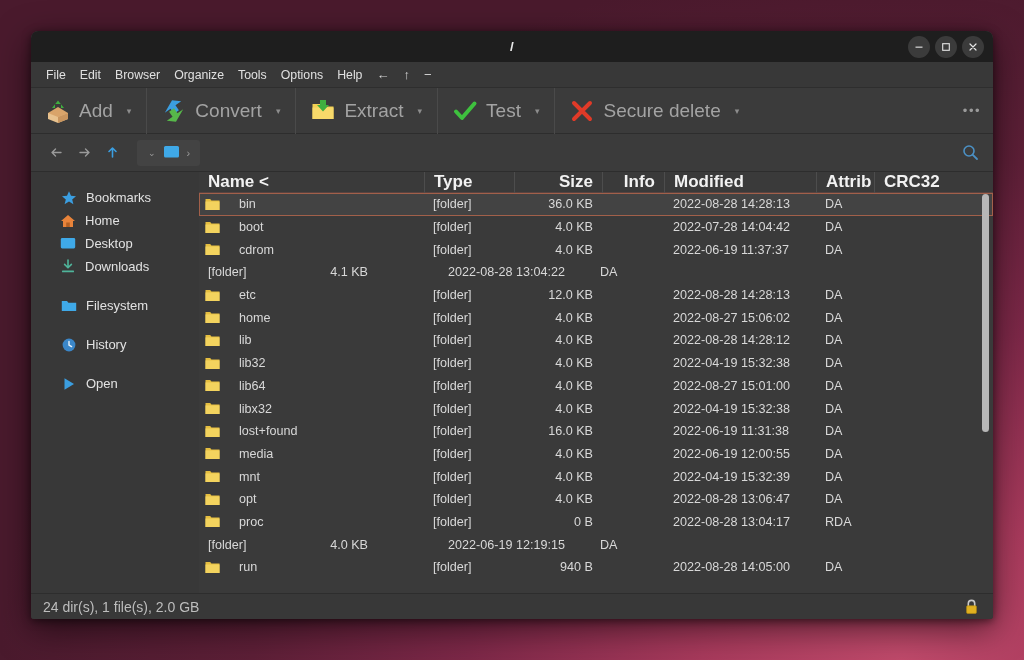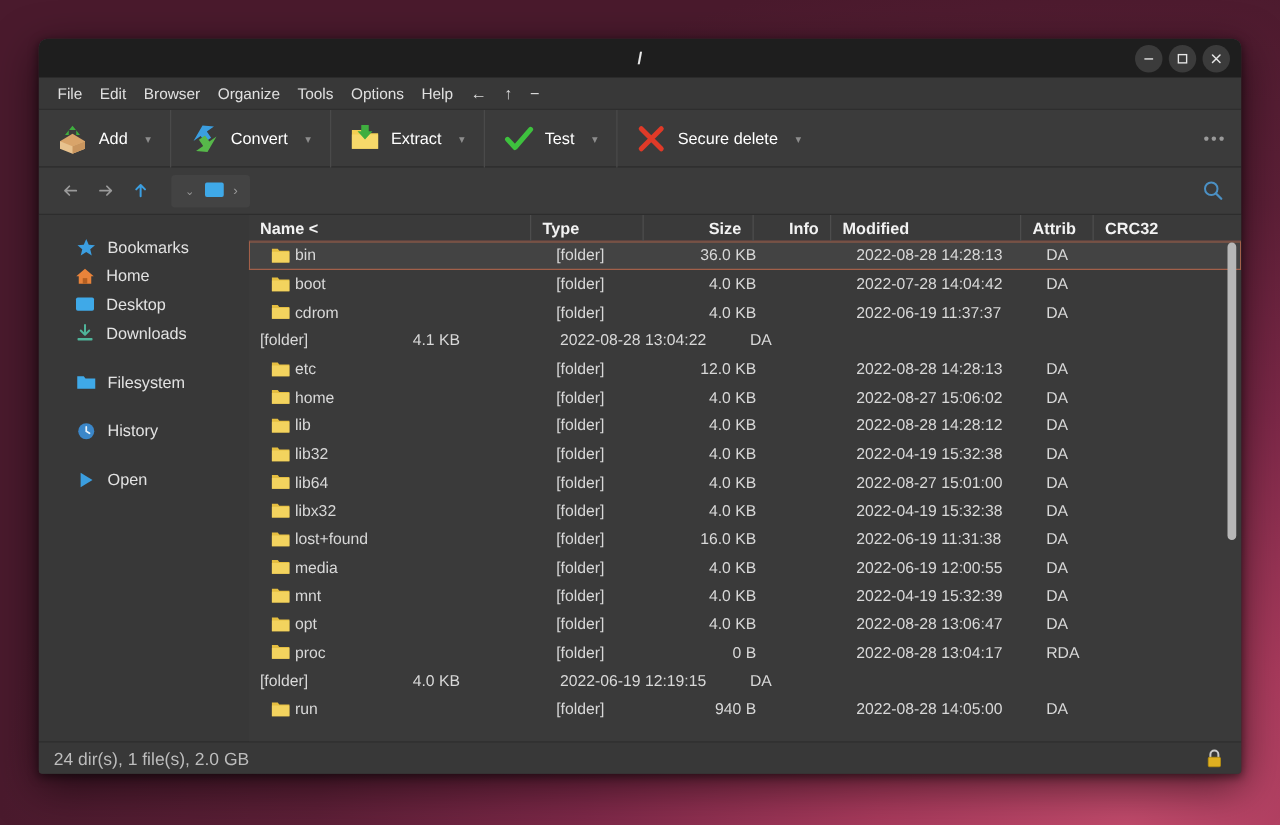--- a/index.html
+++ b/index.html
@@ -68,21 +68,21 @@
   
   #toolbar {
     height: 46px; min-height: 46px;
     background: #3b3b3b;
     display: flex; align-items: center;
     border-bottom: 1px solid #2d2d2d;
     position: relative;
   }
   .tb-group { display: flex; align-items: center; height: 46px; padding: 0 6px 0 10px; border-right: 1px solid #4a4a4a; }
   .tb-btn { display: flex; align-items: center; gap: 8px; padding: 4px 4px; border-radius: 3px; }
-  .tb-label { color: #ffffff; font-size: 13px; white-space: nowrap; }
+  .tb-label { color: #a3a3a3; font-size: 19px; white-space: nowrap; }
   .tb-caret { color: #8d8d8d; font-size: 9px; padding: 0 9px 0 10px; }
   #tb-overflow { position: absolute; right: 12px; color: #9a9a9a; font-size: 13px; letter-spacing: 1.5px; }
 
   
   #navbar {
     height: 38px; min-height: 38px;
     background: #3b3b3b;
     display: flex; align-items: center;
     padding: 0 10px 0 12px;
     border-bottom: 1px solid #2d2d2d;
@@ -111,21 +111,21 @@
   .side-label { color: #e2e2e2; font-size: 13px; white-space: nowrap; }
   .side-gap { height: 16px; }
 
   
   #filepane { flex: 1; display: flex; flex-direction: column; min-width: 0; position: relative; background: #3a3a3a; }
   #colhdr {
     height: 21px; min-height: 21px;
     display: flex; align-items: center;
     background: #3a3a3a;
     border-bottom: 1px solid #5a4340;
-    color: #f2f2f2; font-size: 13px; font-weight: bold;
+    color: #f2f2f2; font-size: 17px; font-weight: bold;
   }
   .ch { position: relative; height: 21px; display: flex; align-items: center; white-space: nowrap; }
   .ch + .ch { border-left: 1px solid #4d4d4d; }
   .ch.r { justify-content: flex-end; padding-right: 9px; }
   .ch.l { padding-left: 9px; }
 
   #rows { flex: 1; overflow: hidden; }
   .row { height: 22.7px; display: flex; align-items: center; font-size: 12.6px; color: #d8d8d8; }
   .row.sel {
     background: #434343;
@@ -134,21 +134,21 @@
     position: relative;
   }
   .row.sel::after {
     content: ""; position: absolute; left: 0; top: -1px; bottom: -1px; right: 0;
     border-left: 1px solid #a2604a; border-right: 1px solid #a2604a;
     pointer-events: none;
   }
   .cell { height: 22.7px; display: flex; align-items: center; white-space: nowrap; overflow: hidden; }
   .cell.r { justify-content: flex-end; padding-right: 9px; }
   .cell.l { padding-left: 9px; }
-  .cell.name { padding-left: 6px; gap: 4px; margin-left: 12px; }
+  .cell.name { padding-left: 6px; gap: 19px; }
 
   
   .c-name { width: 225px; min-width: 225px; }
   .c-type { width: 90px; min-width: 90px; }
   .c-size { width: 88px; min-width: 88px; }
   .c-info { width: 62px; min-width: 62px; }
   .c-mod  { width: 152px; min-width: 152px; }
   .c-att  { width: 58px; min-width: 58px; }
   .c-crc  { flex: 1; }
 

